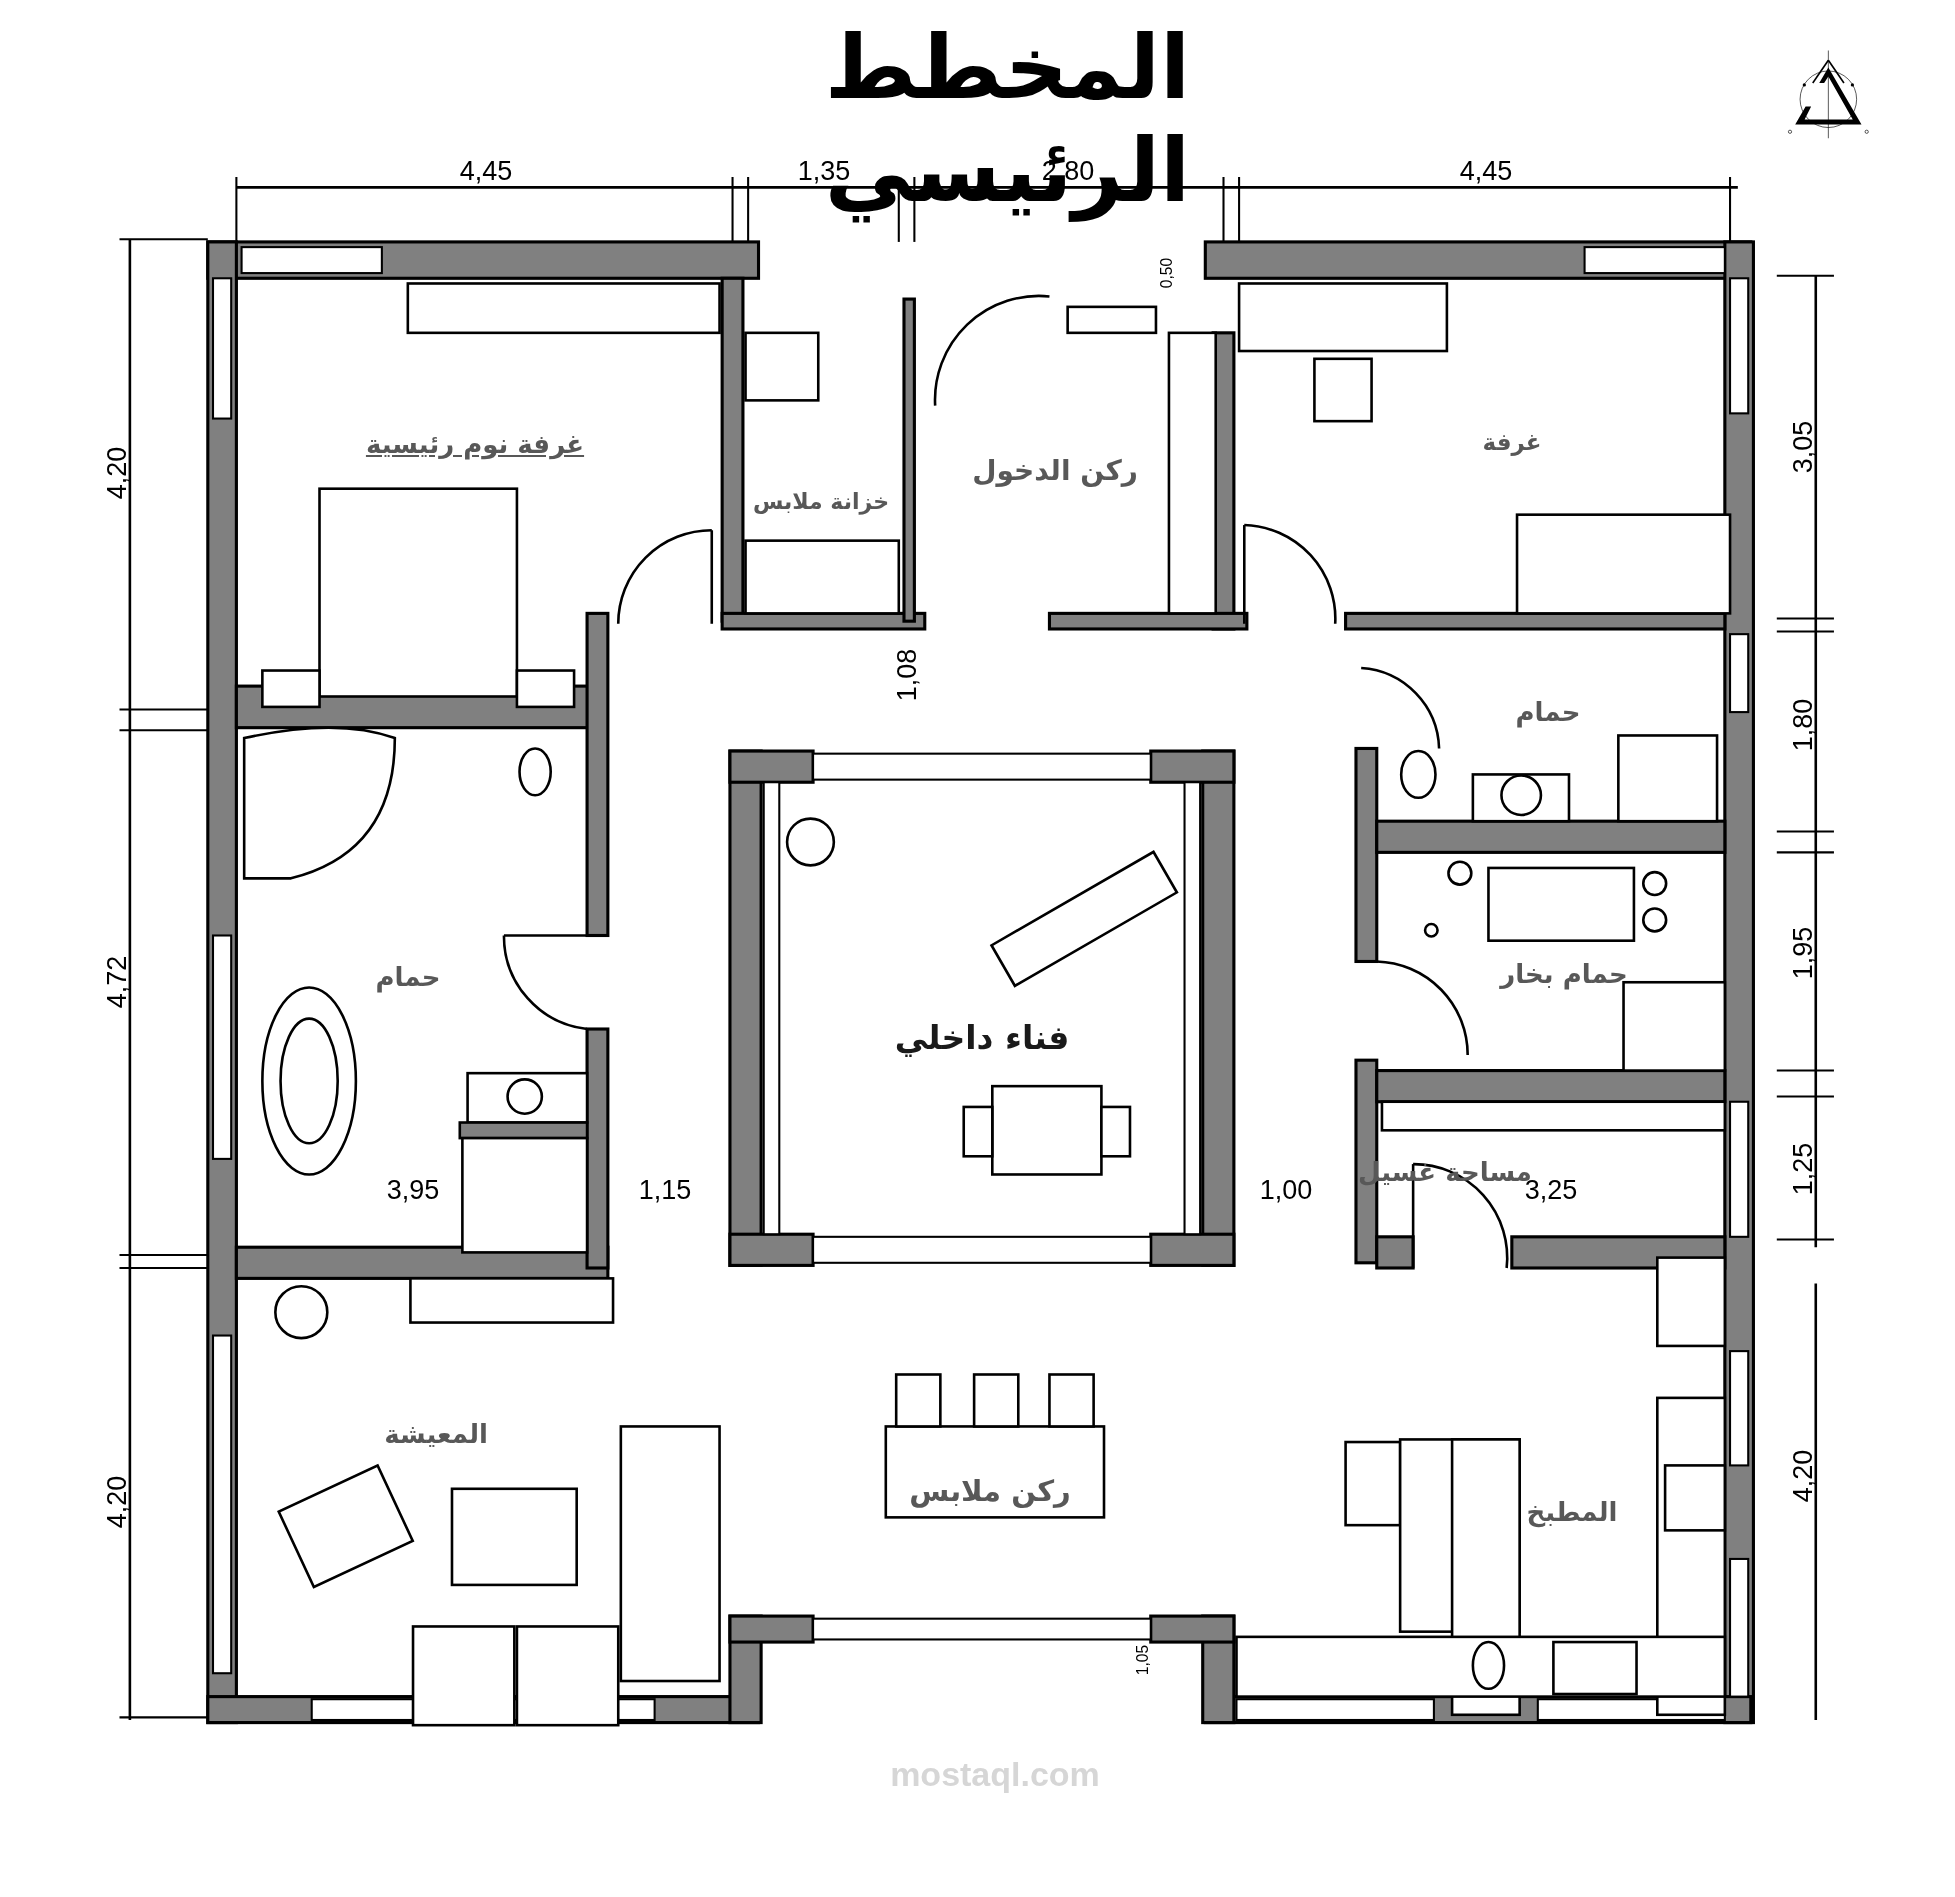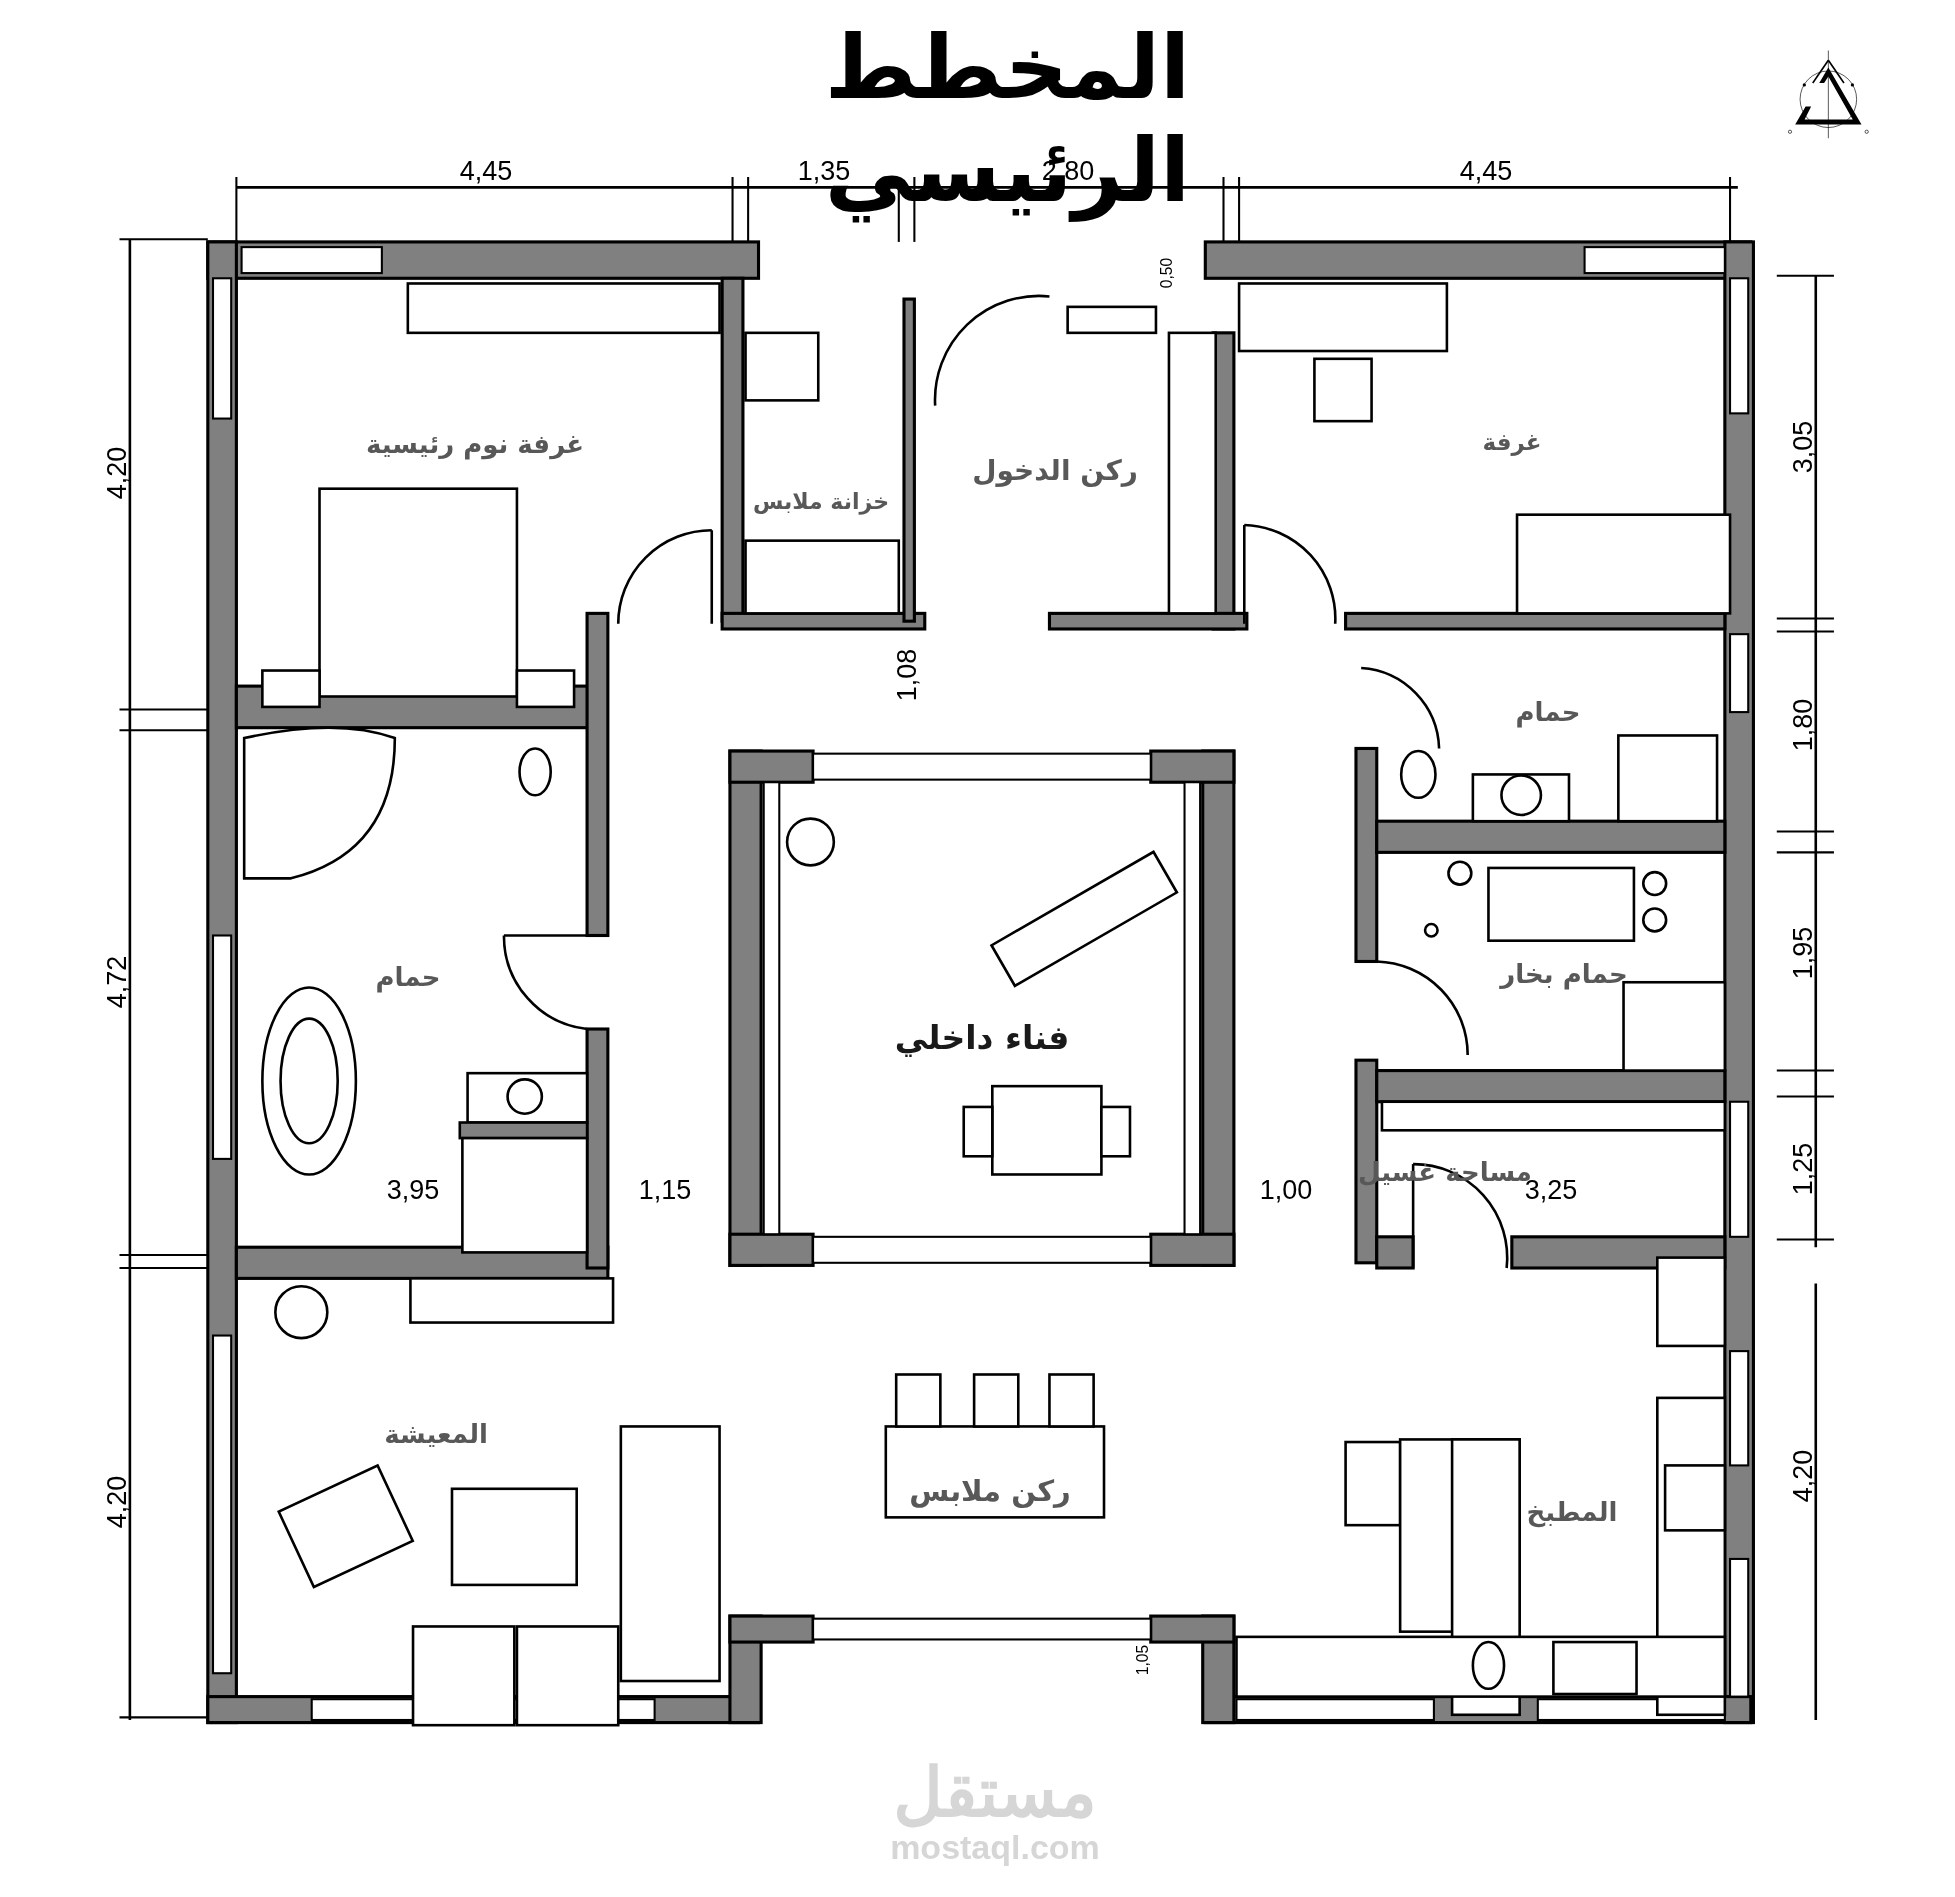--- a/index.html
+++ b/index.html
@@ -207,21 +207,21 @@
     <line x1="198" y1="0" x2="198" y2="270" stroke="#000" stroke-width="2"></line>
     <polygon points="198,52 300,228 96,228 128,172 145,172 125,212 273,212 198,80 185,100 170,100" fill="#000"></polygon>
     <line x1="150" y1="100" x2="198" y2="30" stroke="#000" stroke-width="5"></line>
     <line x1="198" y1="30" x2="246" y2="100" stroke="#000" stroke-width="5"></line>
     <circle cx="124" cy="106" r="5" fill="#000"></circle>
     <circle cx="272" cy="106" r="5" fill="#000"></circle>
     <circle cx="80" cy="250" r="5" fill="none" stroke="#000" stroke-width="2"></circle>
     <circle cx="316" cy="250" r="5" fill="none" stroke="#000" stroke-width="2"></circle>
   </svg>
 
-  <div class="room-label" style="left:475px;top:444px;font-size:26px;">غرفة نوم رئيسية</div>
+  <div class="room-label" style="left:475px;top:444px;font-size:26px;text-decoration:underline;">غرفة نوم رئيسية</div>
   <div class="room-label" style="left:821px;top:501px;font-size:22px;">خزانة ملابس</div>
   <div class="room-label" style="left:1055px;top:470px;font-size:28px;">ركن الدخول</div>
   <div class="room-label" style="left:1512px;top:442px;font-size:23px;">غرفة</div>
   <div class="room-label" style="left:1548px;top:712px;font-size:26px;">حمام</div>
   <div class="room-label" style="left:1564px;top:974px;font-size:26px;">حمام بخار</div>
   <div class="room-label" style="left:1445px;top:1172px;font-size:26px;">مساحة غسيل</div>
   <div class="room-label dark" style="left:982px;top:1021px;font-size:33px;margin-top:16px;">فناء داخلي</div>
   <div class="room-label" style="left:408px;top:977px;font-size:26px;">حمام</div>
   <div class="room-label" style="left:436px;top:1434px;font-size:26px;">المعيشة</div>
   <div class="room-label" style="left:990px;top:1491px;font-size:29px;">ركن ملابس</div>
@@ -244,17 +244,16 @@
 
   <div class="dim v small" style="left:1167px;top:273px;">0,50</div>
   <div class="dim v" style="left:907px;top:675px;">1,08</div>
   <div class="dim" style="left:413px;top:1190px;">3,95</div>
   <div class="dim" style="left:665px;top:1190px;">1,15</div>
   <div class="dim" style="left:1286px;top:1190px;">1,00</div>
   <div class="dim" style="left:1551px;top:1190px;">3,25</div>
   <div class="dim v small" style="left:1143px;top:1660px;">1,05</div>
 
   <div class="watermark">
-    <div class="ar">مستقل</div>
     <div class="en">mostaql.com</div>
   </div>
 </div>
 
 
 </body></html>

